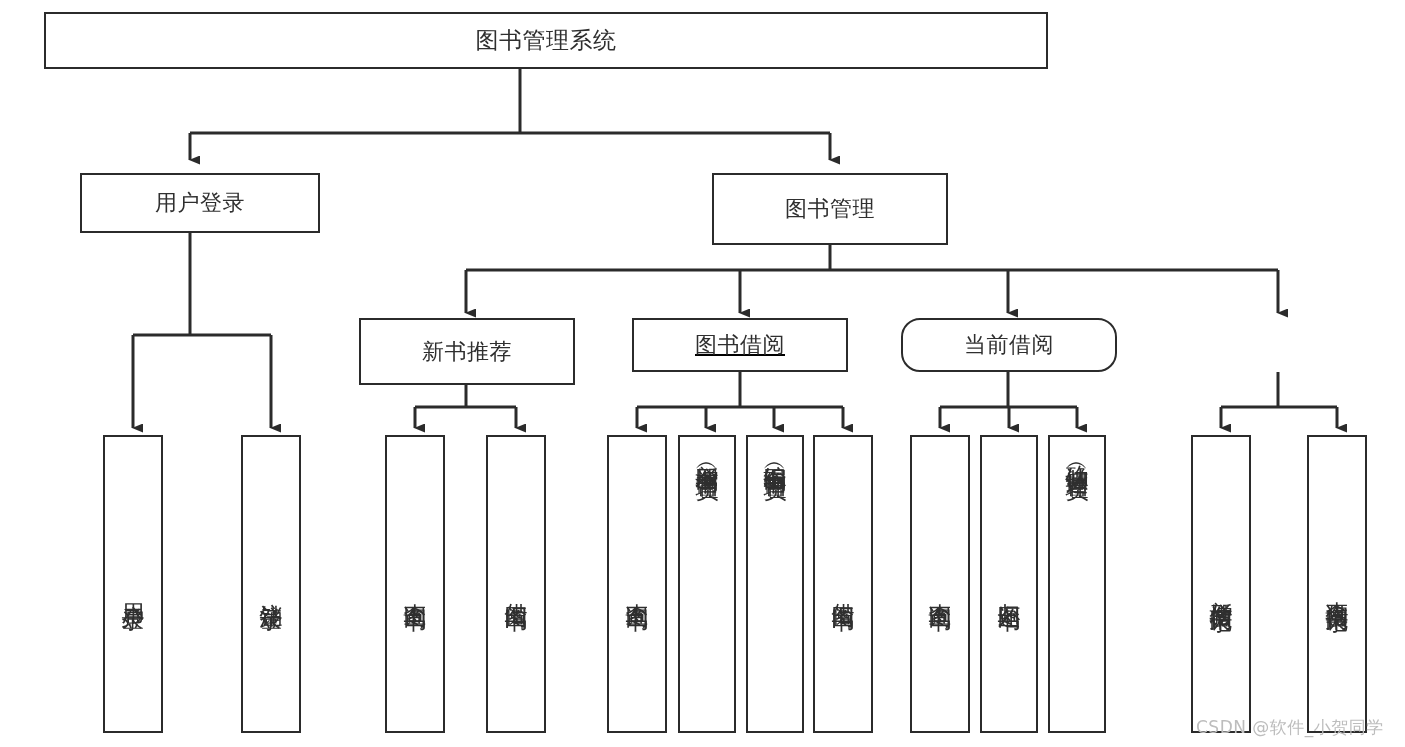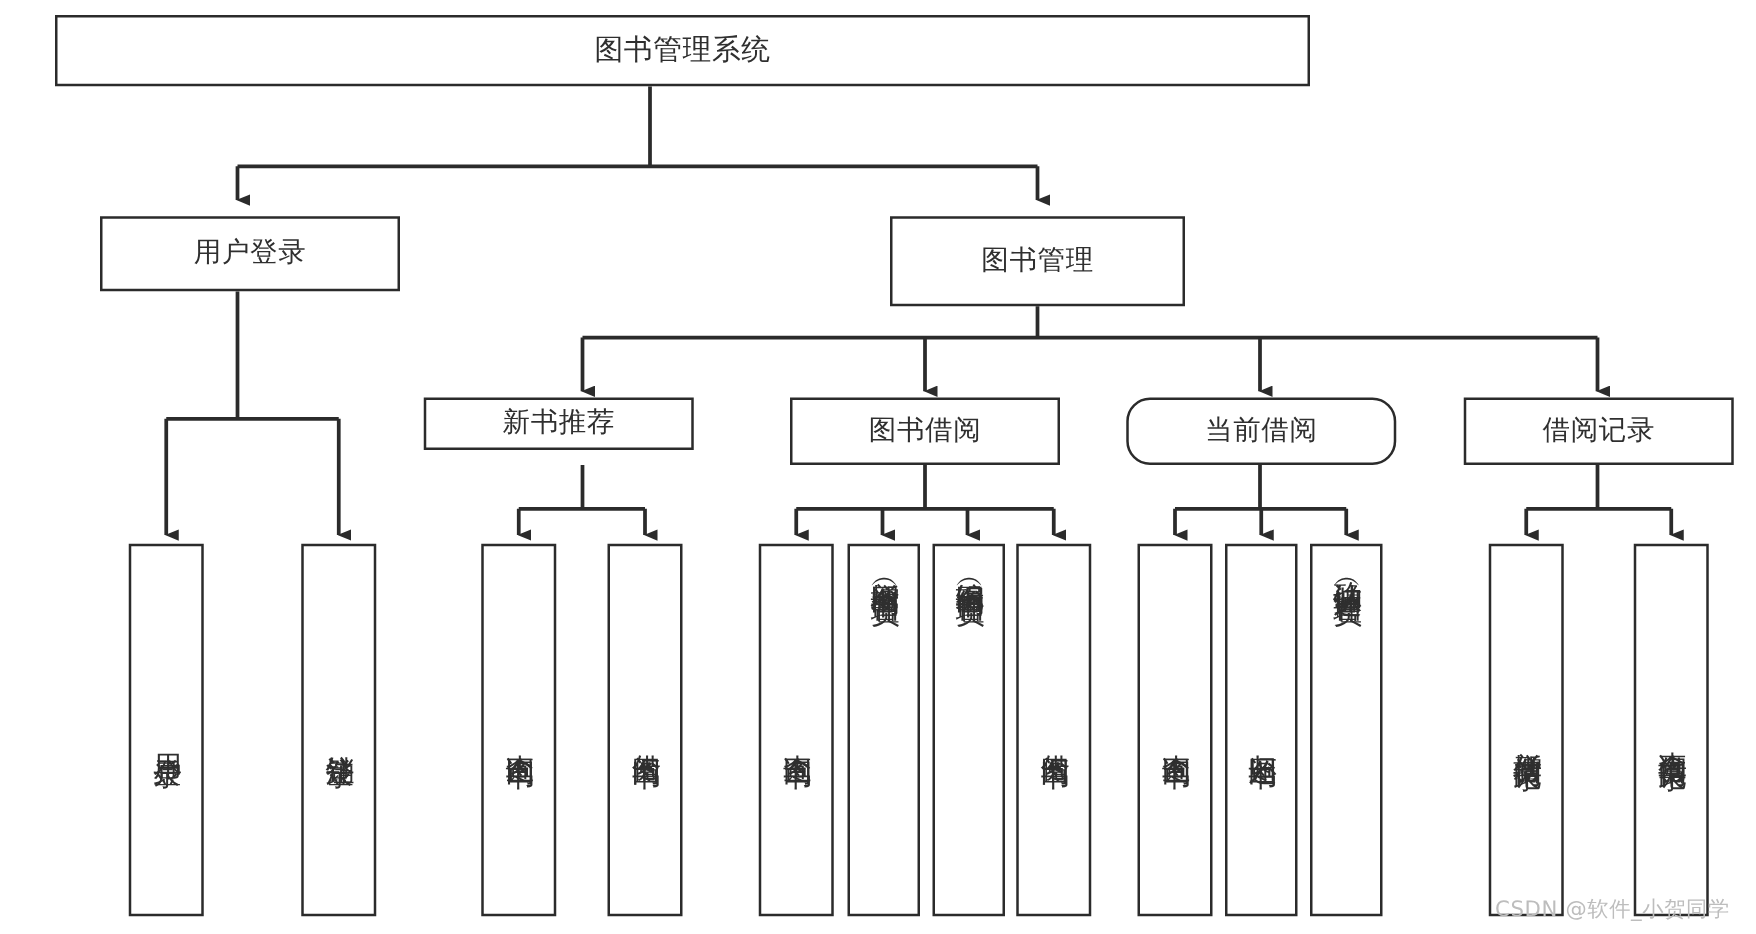--- a/index.html
+++ b/index.html
@@ -133,35 +133,32 @@
   </div>
 
   <div class="node-box node-horizontal" style="left:80px; top:173px; width:240px; height:60px;">
     <span class="node-label">用户登录</span>
   </div>
 
   <div class="node-box node-horizontal" style="left:712px; top:173px; width:236px; height:72px;">
     <span class="node-label">图书管理</span>
   </div>
 
-  <div class="node-box node-horizontal" style="left:339px; top:318px; width:216px; height:42px;">
+  <div class="node-box node-horizontal" style="left:359px; top:318px; width:216px; height:67px;">
     <span class="node-label">新书推荐</span>
   </div>
 
-  <div class="node-box node-horizontal" style="left:632px; top:318px; width:216px; height:54px;">
+  <div class="node-box node-horizontal" style="left:632px; top:318px; width:216px; height:54px;text-decoration:underline;">
     <span class="node-label">图书借阅</span>
   </div>
 
   <div class="node-box node-horizontal" style="left:901px; top:318px; width:216px; height:54px;border-radius:19px;">
     <span class="node-label">当前借阅</span>
   </div>
 
-  <div class="node-box node-horizontal" style="left:1171px; top:318px; width:216px; height:54px;">
-    <span class="node-label">借阅记录</span>
-  </div>
 
   <div class="node-box node-vertical vcenter" style="left:103px; top:435px; width:60px; height:298px;">
     <span class="node-label">用户登录</span>
   </div>
 
   <div class="node-box node-vertical vcenter" style="left:241px; top:435px; width:60px; height:298px;">
     <span class="node-label">注销登录</span>
   </div>
 
   <div class="node-box node-vertical vcenter" style="left:385px; top:435px; width:60px; height:298px;">

